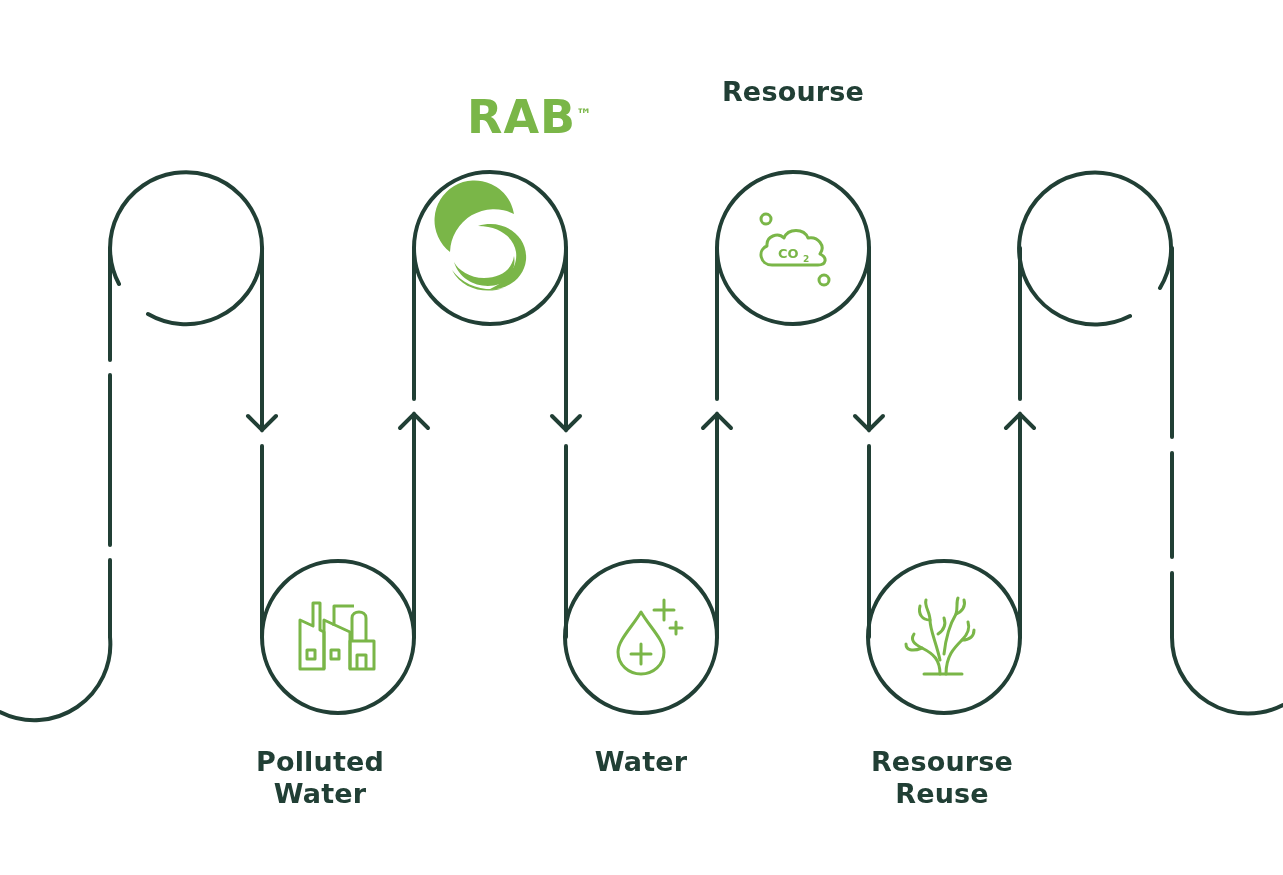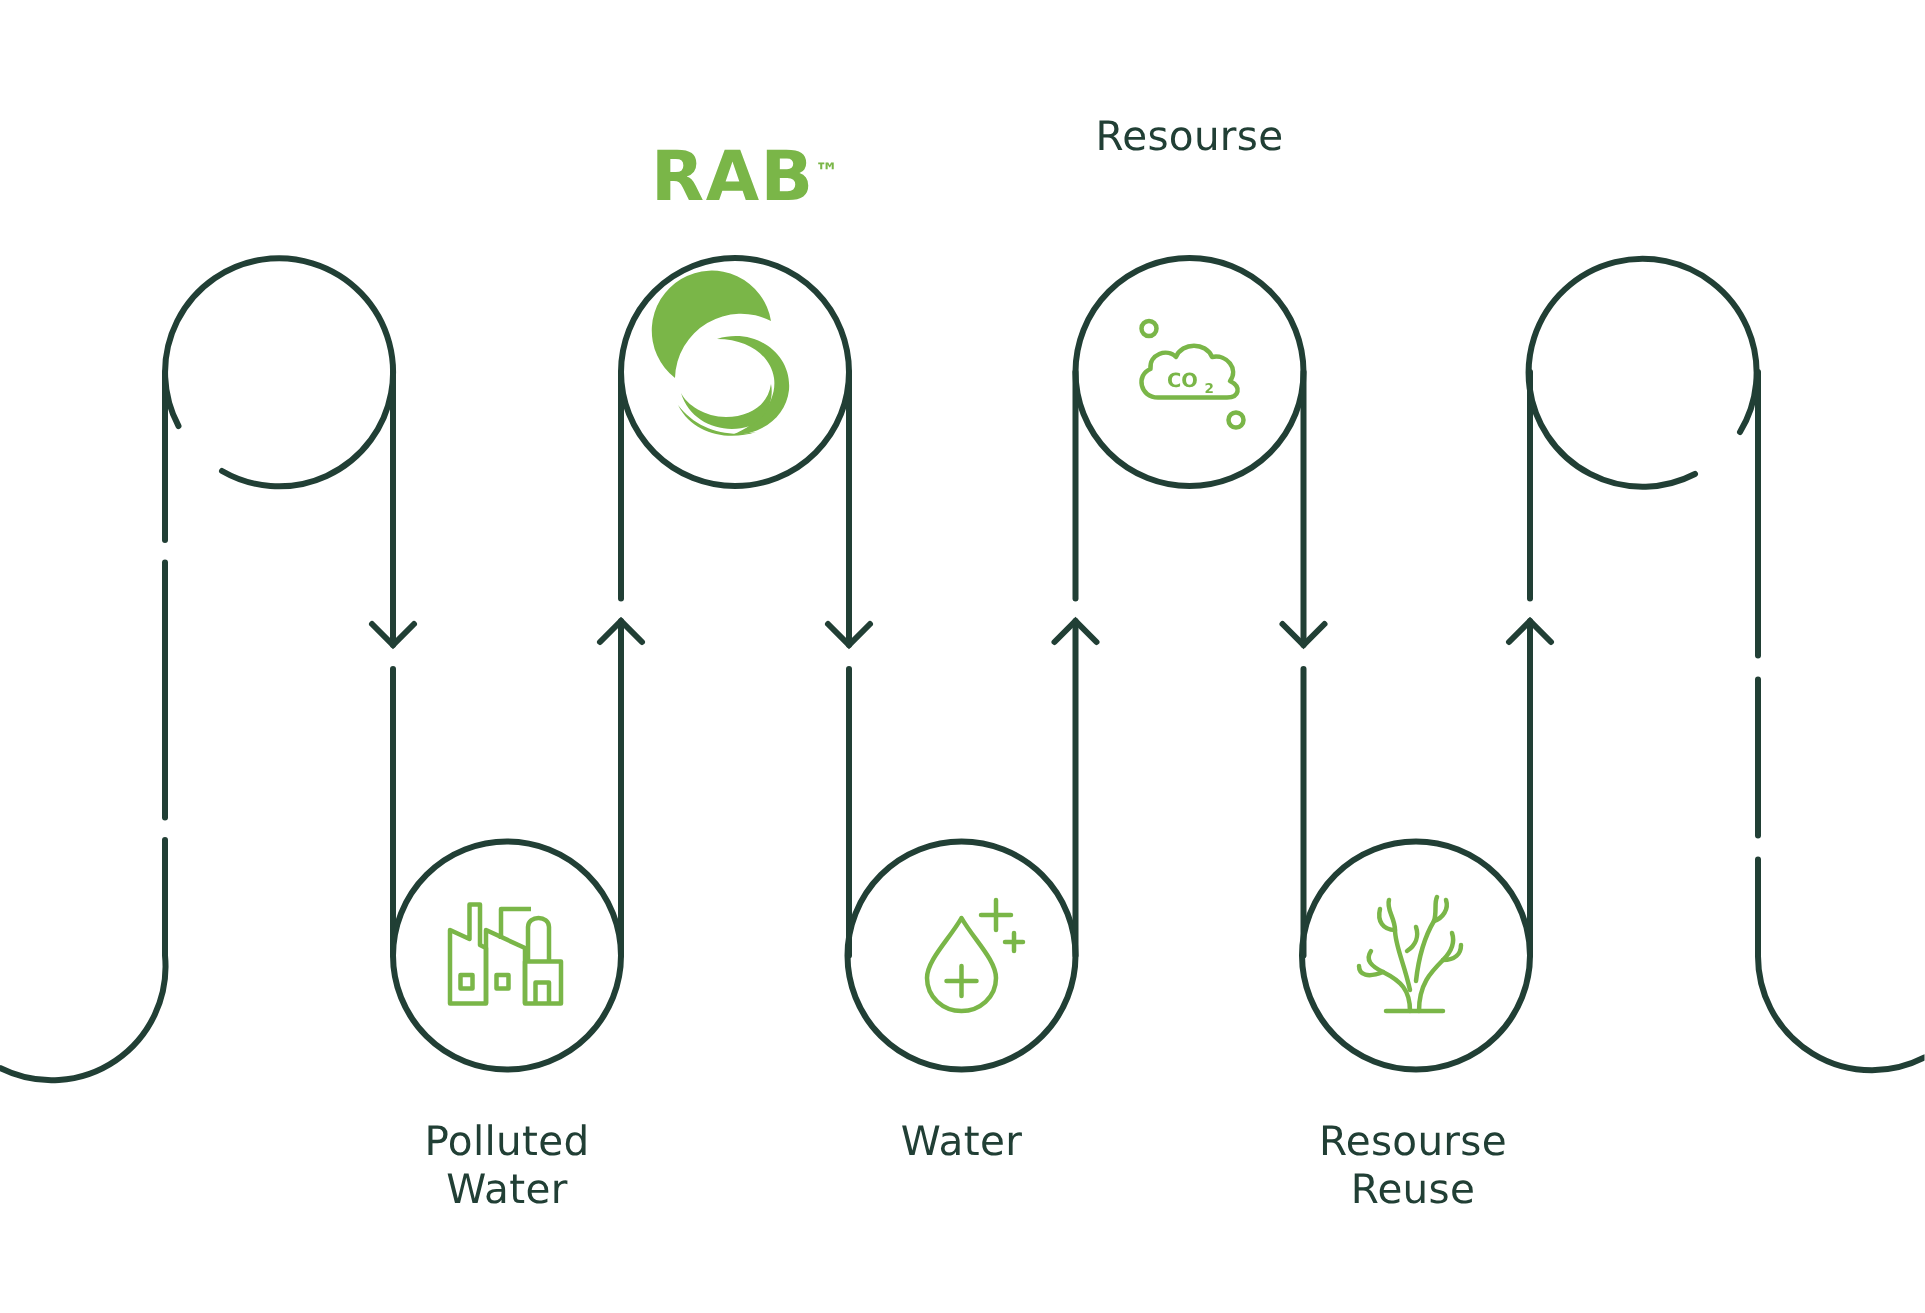--- a/index.html
+++ b/index.html
@@ -1,23 +1,23 @@
 <!DOCTYPE html>
 <html><head>
   <meta charset="utf-8">
   <style>
     html, body { margin: 0; padding: 0; background: #ffffff; }
     body { width: 1283px; height: 875px; position: relative; overflow: hidden;
            font-family: "DejaVu Sans", sans-serif; }
     svg.diagram { position: absolute; left: 0; top: 0; }
-    .label { position: absolute; text-align: center; font-weight: normal;
+    .label { position: absolute; text-align: center; font-weight: bold;
              color: #213f35; font-size: 27px; line-height: 32px; letter-spacing: 0.2px; }
     .label span { display: block; }
     .rab { position: absolute; font-weight: bold; color: #7ab648;
-           font-size: 46px; line-height: 46px; letter-spacing: 1px; }
+           font-size: 46px; line-height: 46px; letter-spacing: 1px; margin-left: 33px; }
     .rab sup { font-size: 16px; vertical-align: top; position: relative; top: -2px; letter-spacing: 0; }
   </style>
 </head>
 <body>
 
 <svg class="diagram" width="1283" height="875" viewBox="0 0 1283 875" xmlns="http://www.w3.org/2000/svg">
   <g fill="none" stroke="#213f35" stroke-width="4" stroke-linecap="round">
 
     <path d="M0,712 A76,76 0 0 0 110,637 L110,560"></path>
     <line x1="110" y1="545" x2="110" y2="375"></line>
@@ -113,21 +113,21 @@
 </svg>
 
 <div class="rab" style="left:434px; top:94px;">
   <span>RAB</span><sup>™</sup>
 </div>
 
 <div class="label" style="left:693px; top:76px; width:200px;">
   <span>Resourse</span>
 </div>
 
-<div class="label" style="left:233px; top:746px; width:210px;text-align:center;">
+<div class="label" style="left:215px; top:746px; width:210px;text-align:center;">
   <span>Polluted</span>
   <span>Water</span>
 </div>
 <div class="label" style="left:541px; top:746px; width:200px;">
   <span>Water</span>
 </div>
 <div class="label" style="left:842px; top:746px; width:200px;">
   <span>Resourse</span>
   <span>Reuse</span>
 </div>

